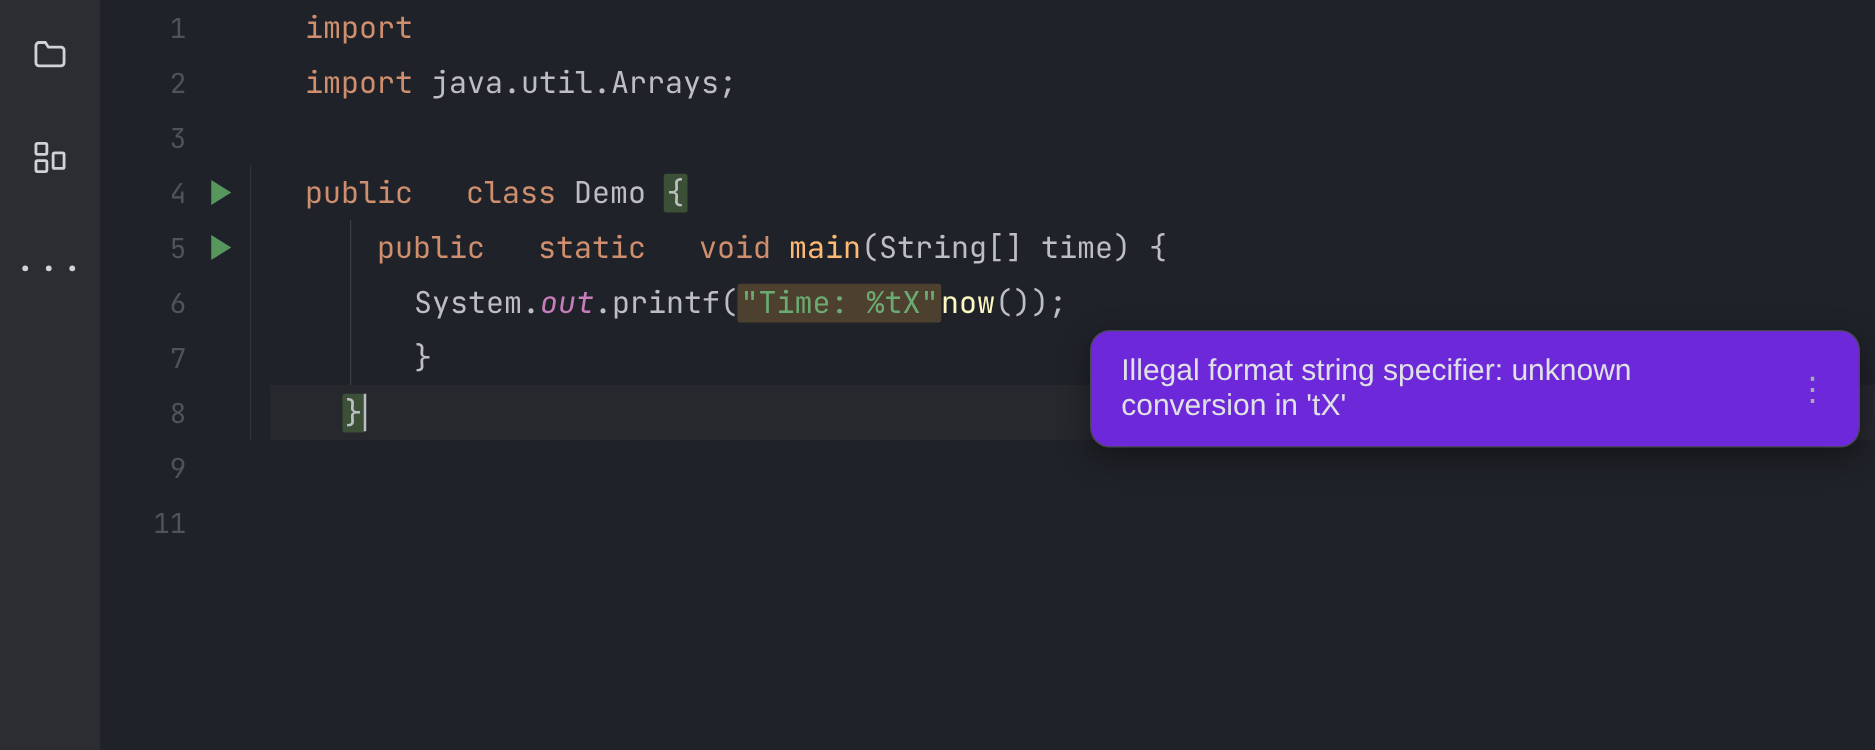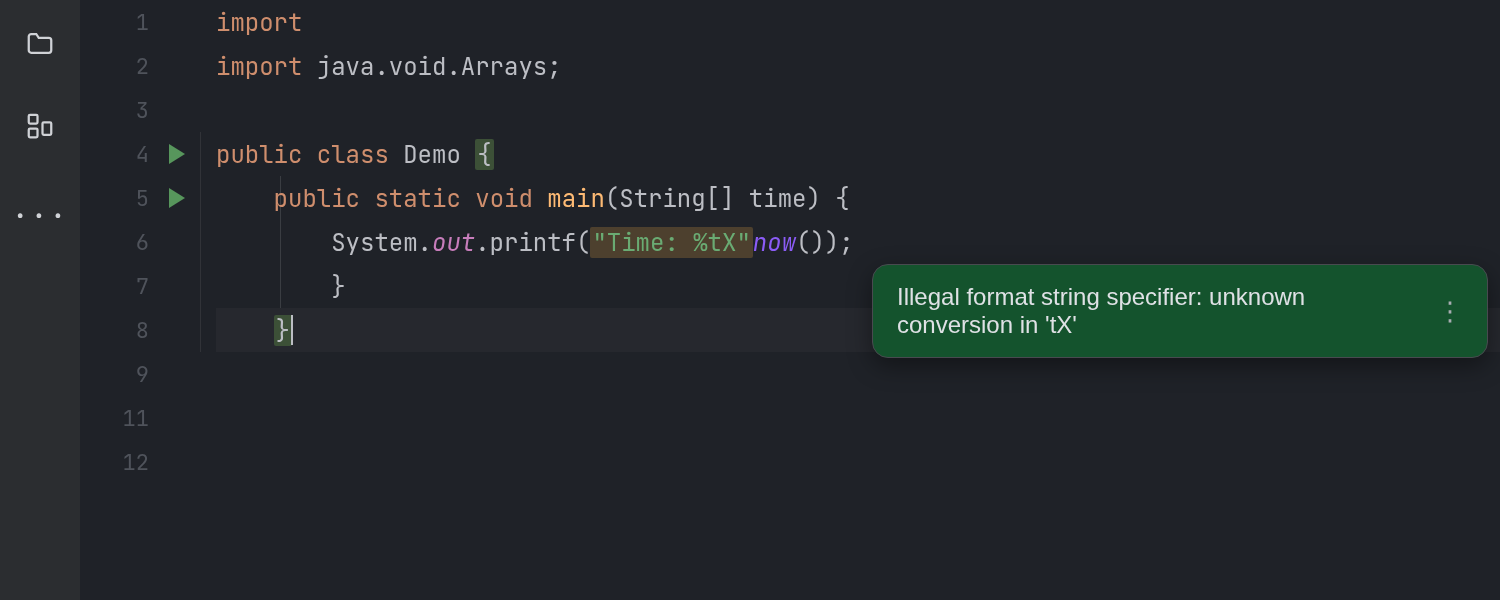--- a/index.html
+++ b/index.html
@@ -94,25 +94,25 @@
   }
   .indent-guide2 {
     position: absolute;
     left: 0px;
     top: 132px;
     height: 220px;
     border-left: 1px solid #313338;
   }
 
   
-  .kw   { color: #cf8e6d; }
+  .kw   { color: #cf8e6d; margin-left: 28px; }
   .ident{ color: #bcbec4; }
   .meth { color: #fdba74; }
   .field{ color: #c77dbb; font-style: italic; }
-  .italcall { color: #8b5cf6; font-style: italic; }
+  .italcall { color: #fef9c3; }
   .warn-str {
     color: #6aab73;
     background: #4d402e;
     padding: 0 2px;
     border-radius: 2px;
   }
   .punct{ color: #bcbec4; }
   .brace-hl {
     background: #3c5037;
     padding: 0 2px;
@@ -125,21 +125,21 @@
     vertical-align:middle;
     margin-left:-1px;
   }
 
   
   .tooltip {
     position: absolute;
     left: 672px;
     top: 264px;
     right: 12px;
-    background: #14532d;
+    background: #6d28d9;
     border: 1px solid #484a4f;
     border-radius: 16px;
     padding: 18px 24px;
     color: #dfe1e5;
     font-family: -apple-system, "Segoe UI", Helvetica, Arial, sans-serif;
     font-size: 24px;
     display:flex;
     align-items:center;
     justify-content: space-between;
     box-shadow: 0 8px 24px rgba(0,0,0,.4);
@@ -199,31 +199,28 @@
       </div>
     <div class="gutter-line">
         <span>8</span>
       </div>
     <div class="gutter-line">
         <span>9</span>
       </div>
     <div class="gutter-line">
         <span>11</span>
       </div>
-    <div class="gutter-line">
-        <span>12</span>
-      </div>
   </div>
 
   <div class="code">
     <div class="indent-guide2"></div>
     <div class="indent-guide"></div>
 
     <div class="code-line"><span class="kw">import</span></div>
-    <div class="code-line"><span class="kw">import</span><span class="ident"> java.void.Arrays;</span></div>
+    <div class="code-line"><span class="kw">import</span><span class="ident"> java.util.Arrays;</span></div>
     <div class="code-line"></div>
     <div class="code-line"><span class="kw">public</span><span> </span><span class="kw">class</span><span class="ident"> Demo </span><span class="punct brace-hl">{</span></div>
     <div class="code-line"><span>    </span><span class="kw">public</span><span> </span><span class="kw">static</span><span> </span><span class="kw">void</span><span class="meth"> main</span><span class="punct">(String[] time) {</span></div>
     <div class="code-line"><span>        </span><span class="ident">System.</span><span class="field">out</span><span class="ident">.printf(</span><span class="warn-str">"Time: %tX"</span><span class="italcall">now</span><span class="ident">());</span></div>
     <div class="code-line"><span>        </span><span class="punct">}</span></div>
     <div class="code-line current"><span>    </span><span class="punct brace-hl">}</span><span class="caret"></span></div>
     <div class="code-line"></div>
     <div class="code-line"></div>
     <div class="code-line"></div>
     <div class="code-line"></div>

